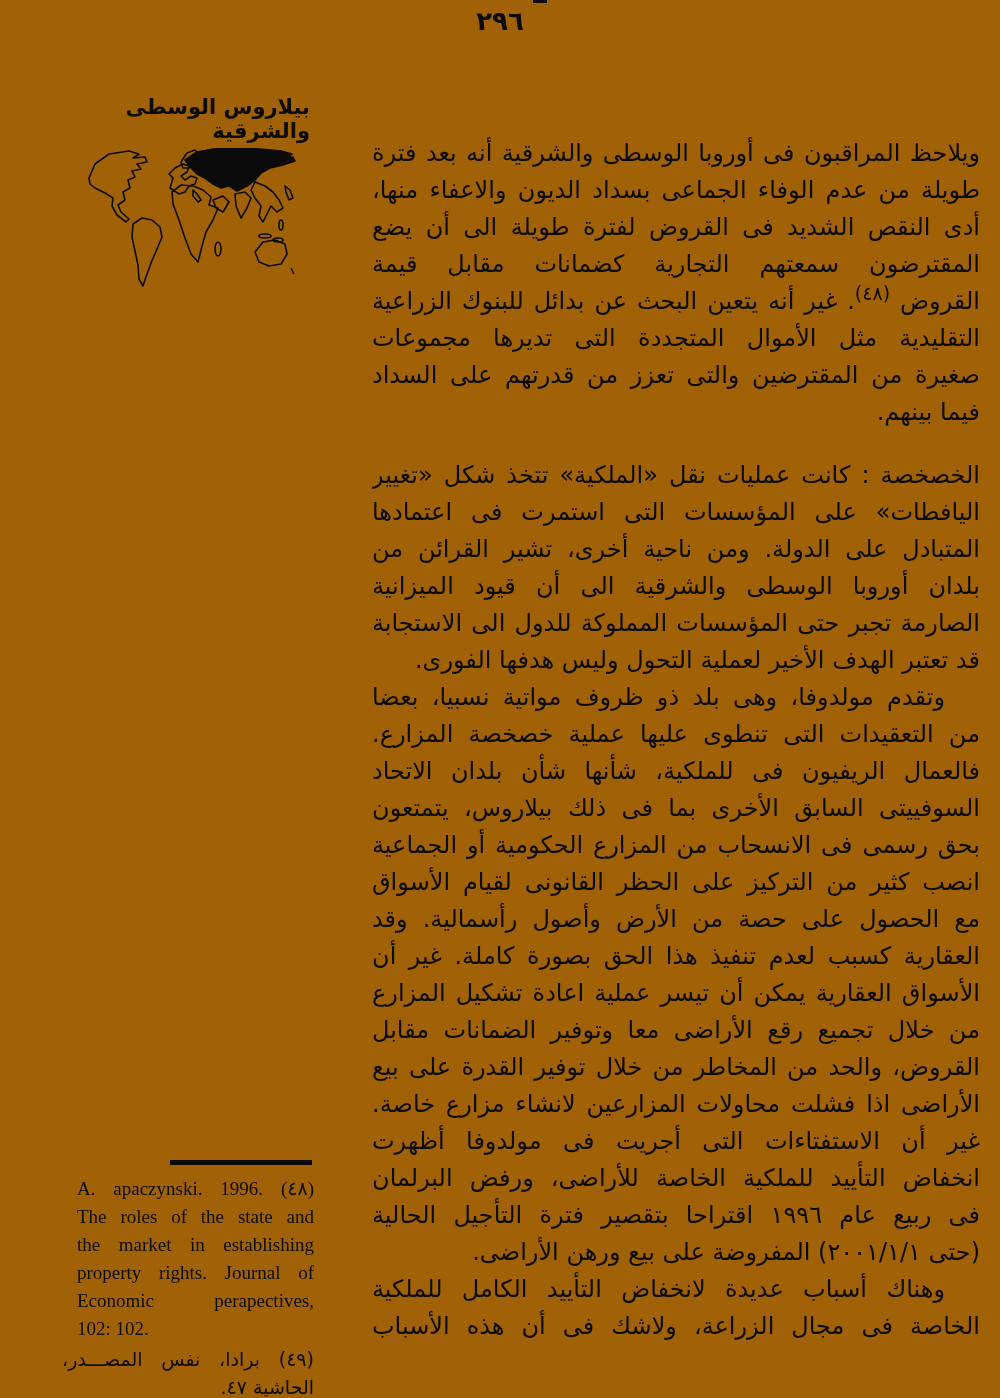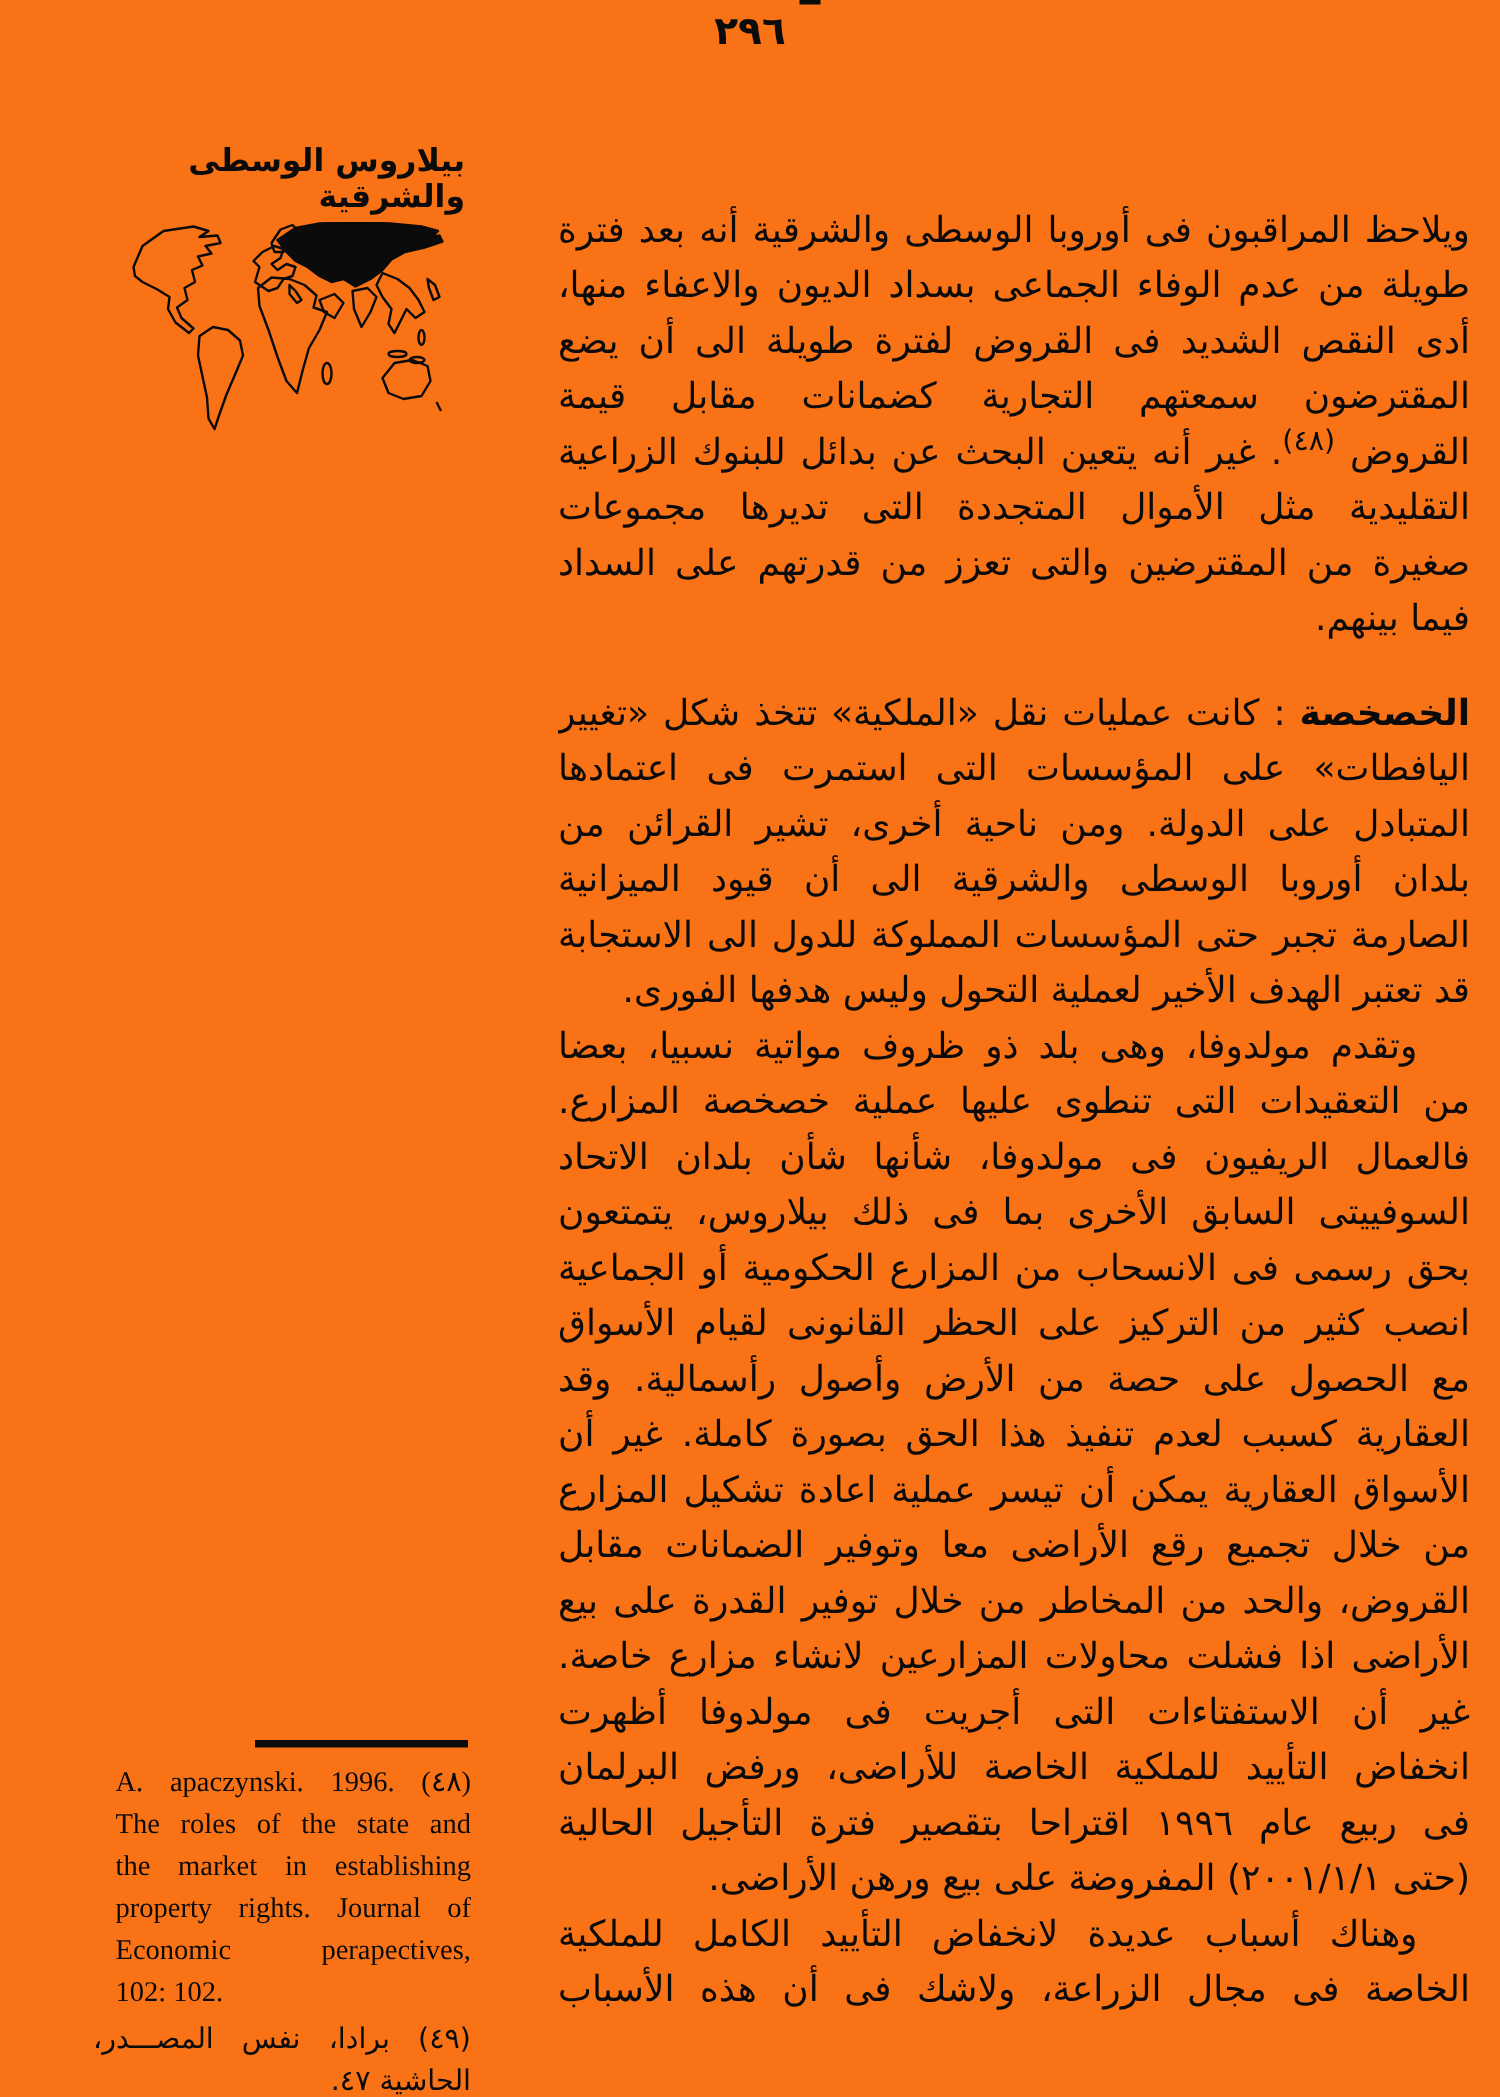--- a/index.html
+++ b/index.html
@@ -1,18 +1,18 @@
 <!DOCTYPE html>
 <html lang="ar"><head>
 <meta charset="utf-8">
 <style>
   html,body { margin:0; padding:0; background:#e8e8e8; }
   .page {
     position:relative; width:1000px; height:1398px; margin:0 auto;
-    background:#f97316; color:#0b0b0b; overflow:hidden;
+    background:#a16207; color:#0b0b0b; overflow:hidden;
     font-family:"DejaVu Sans", sans-serif;
   }
   
   .page-number {
     position:absolute; top:6px; left:0; width:100%;
     text-align:center; font-size:26px; font-weight:bold; letter-spacing:2px;
   }
   .scan-artifact {
     position:absolute; top:0; left:533px; width:14px; height:3px; background:#0b0b0b;
   }
@@ -29,21 +29,21 @@
     position:absolute; top:135px; left:372px; width:608px;
     direction:rtl; font-size:24px; line-height:37px;
   }
   .t-line {
     height:37px; overflow:hidden;
     text-align:justify; text-align-last:justify;
   }
   .t-line.end { text-align-last:right; }
   .t-line.indent { padding-right:35px; }
   .p-gap { margin-top:26px; }
-  .lead-bold { font-weight:bold; }
+  .lead-bold { font-weight:normal; }
   sup.fn-ref { font-size:19px; line-height:0; vertical-align:super; }
   
   .footnotes { position:absolute; top:1160px; left:62px; width:252px; box-sizing:border-box; }
   .fn-rule { width:142px; height:5px; background:#0b0b0b; margin:0 2px 10px auto; }
   .fn-en {
     font-family:"Liberation Serif", serif;
     font-size:19px; line-height:28px; padding-left:15px;
   }
   .fn-line { height:28px; overflow:hidden; text-align:justify; text-align-last:justify; }
   .fn-line.last { text-align-last:left; }
@@ -110,21 +110,21 @@
       <div class="t-line">اليافطات» على المؤسسات التى استمرت فى اعتمادها</div>
       <div class="t-line">المتبادل على الدولة. ومن ناحية أخرى، تشير القرائن من</div>
       <div class="t-line">بلدان أوروبا الوسطى والشرقية الى أن قيود الميزانية</div>
       <div class="t-line">الصارمة تجبر حتى المؤسسات المملوكة للدول الى الاستجابة</div>
       <div class="t-line end">قد تعتبر الهدف الأخير لعملية التحول وليس هدفها الفورى.</div>
     </div>
 
     <div>
       <div class="t-line indent">وتقدم مولدوفا، وهى بلد ذو ظروف مواتية نسبيا، بعضا</div>
       <div class="t-line">من التعقيدات التى تنطوى عليها عملية خصخصة المزارع.</div>
-      <div class="t-line">فالعمال الريفيون فى مولدوفا، شأنها شأن بلدان الاتحاد</div>
+      <div class="t-line">فالعمال الريفيون فى للملكية، شأنها شأن بلدان الاتحاد</div>
       <div class="t-line">السوفييتى السابق الأخرى بما فى ذلك بيلاروس، يتمتعون</div>
       <div class="t-line">بحق رسمى فى الانسحاب من المزارع الحكومية أو الجماعية</div>
       <div class="t-line">انصب كثير من التركيز على الحظر القانونى لقيام الأسواق</div>
       <div class="t-line">مع الحصول على حصة من الأرض وأصول رأسمالية. وقد</div>
       <div class="t-line">العقارية كسبب لعدم تنفيذ هذا الحق بصورة كاملة. غير أن</div>
       <div class="t-line">الأسواق العقارية يمكن أن تيسر عملية اعادة تشكيل المزارع</div>
       <div class="t-line">من خلال تجميع رقع الأراضى معا وتوفير الضمانات مقابل</div>
       <div class="t-line">القروض، والحد من المخاطر من خلال توفير القدرة على بيع</div>
       <div class="t-line">الأراضى اذا فشلت محاولات المزارعين لانشاء مزارع خاصة.</div>
       <div class="t-line">غير أن الاستفتاءات التى أجريت فى مولدوفا أظهرت</div>

